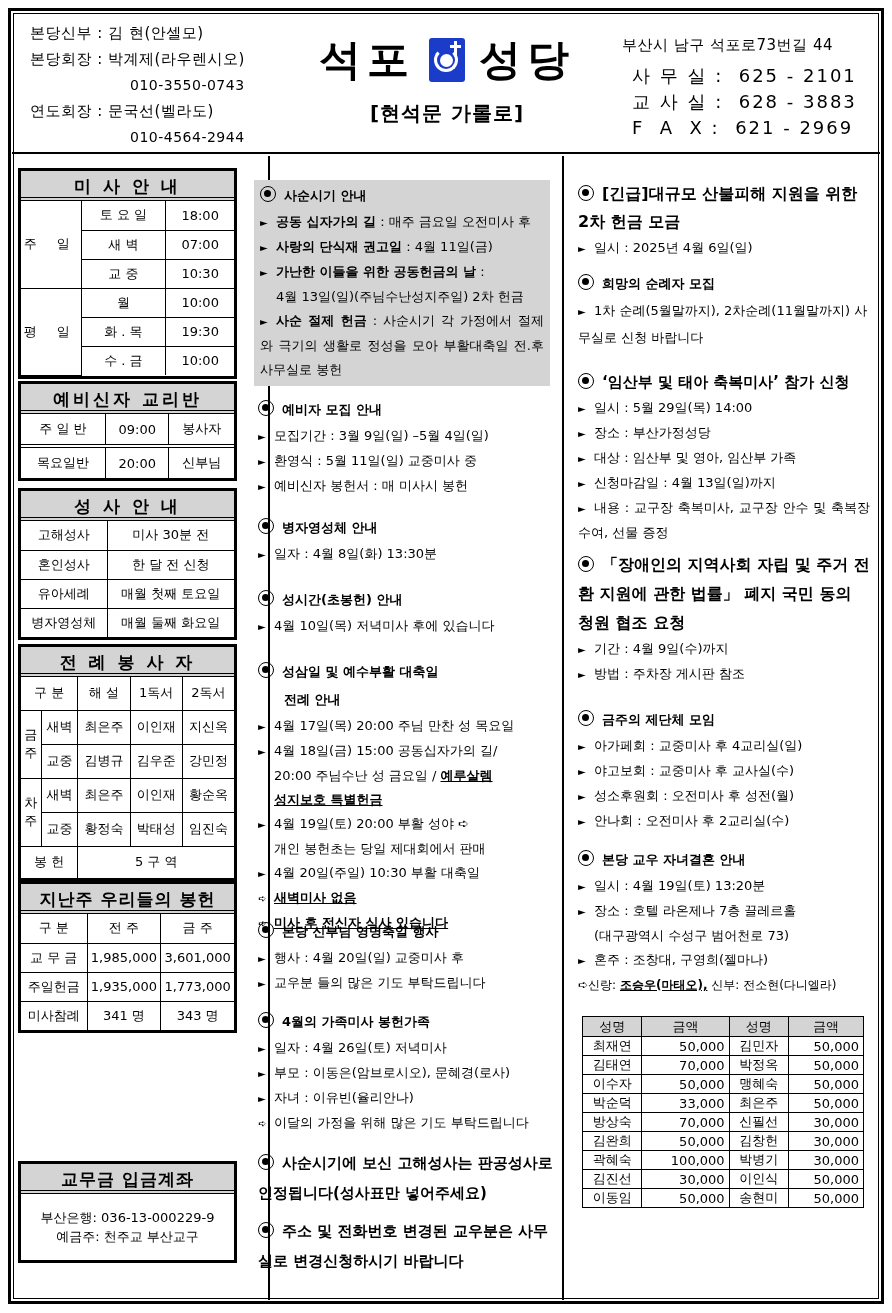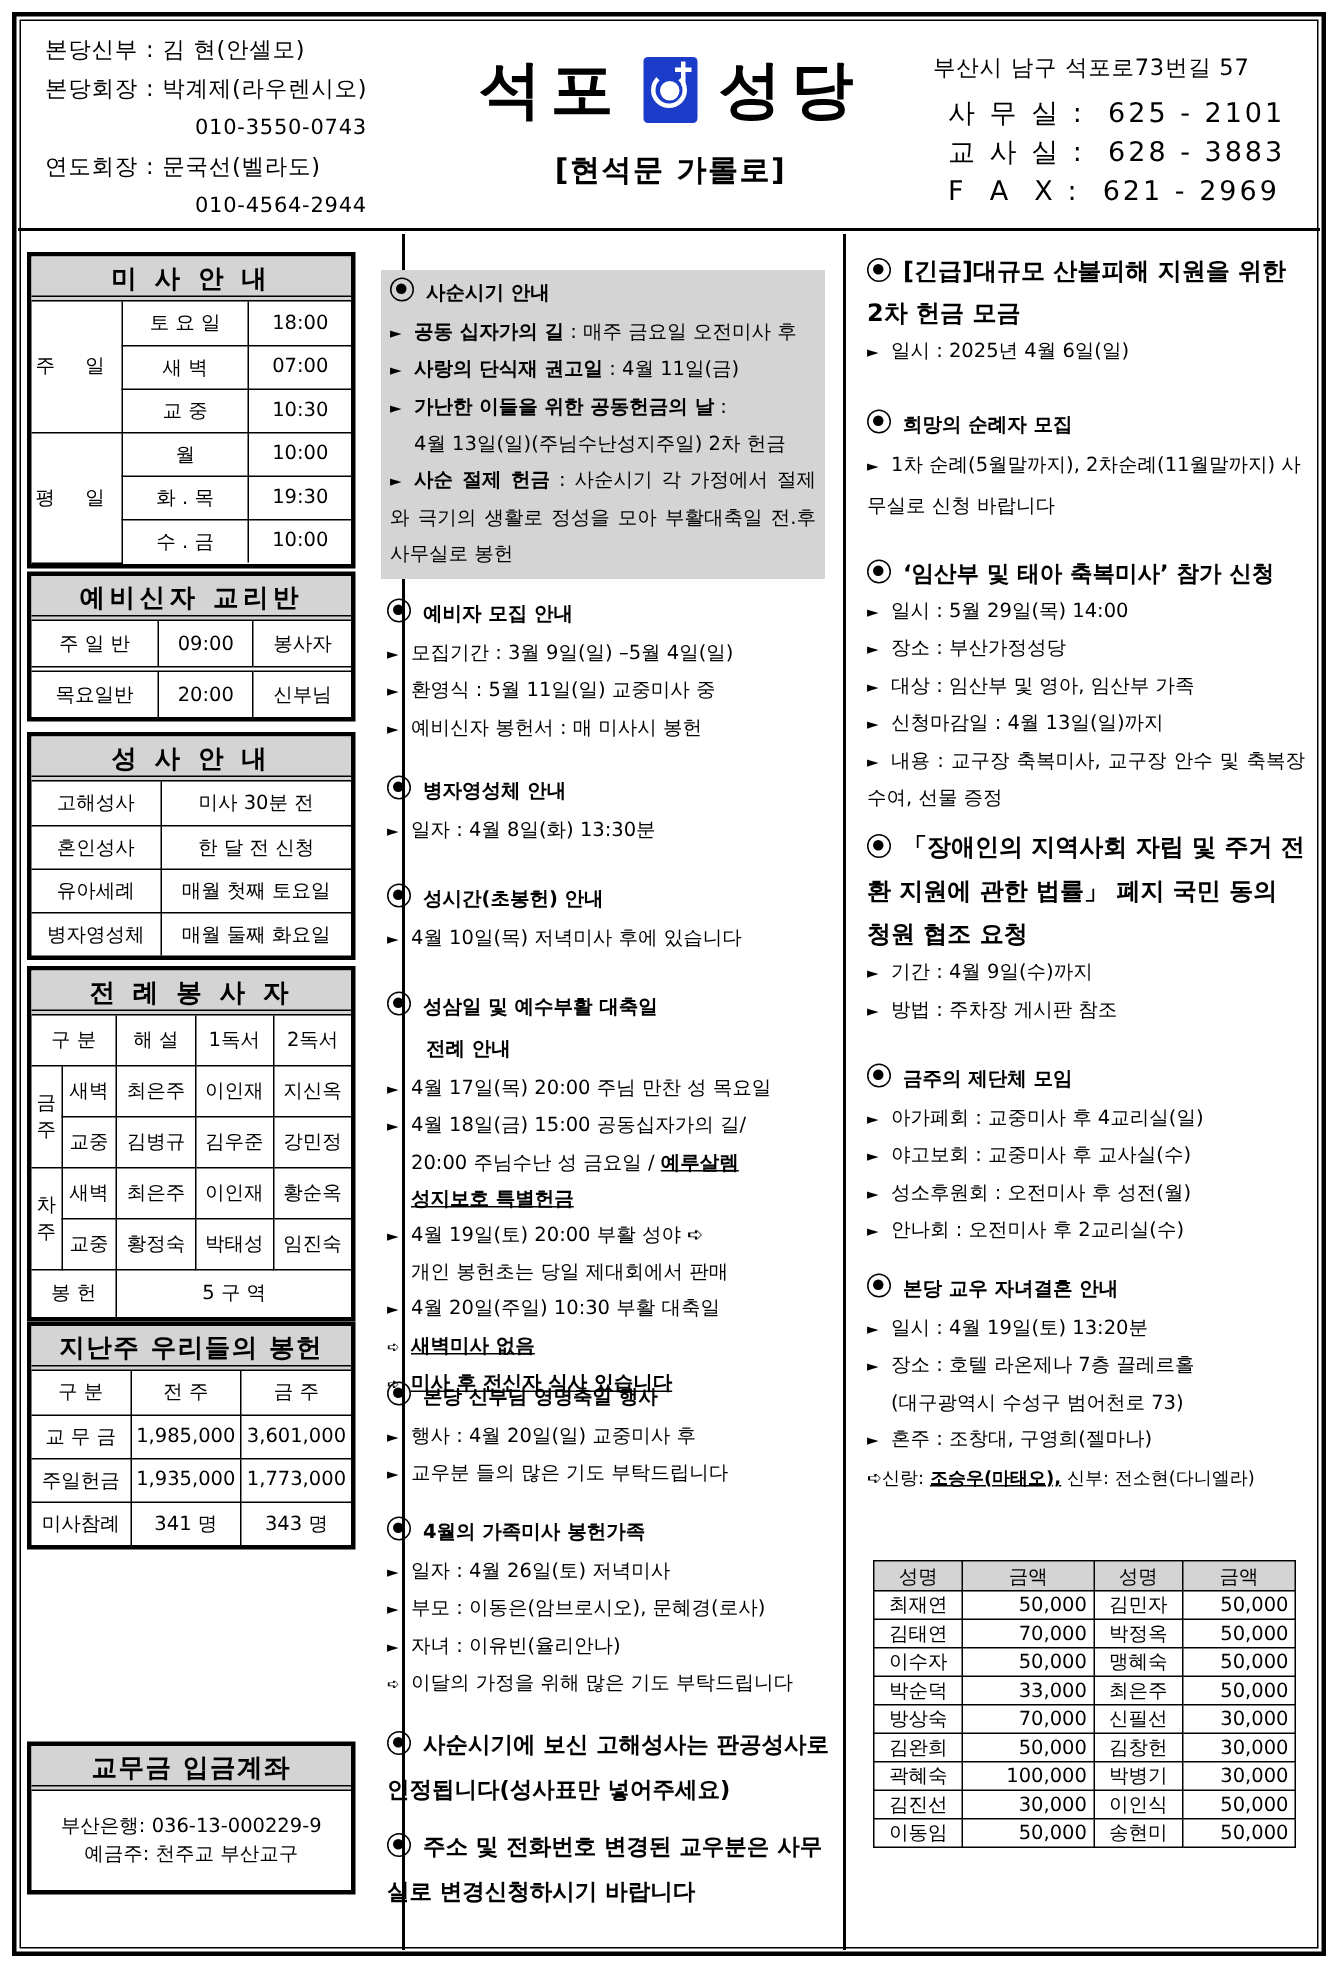--- a/index.html
+++ b/index.html
@@ -52,21 +52,21 @@
   .sec-title .bullet::after { content: ""; position: absolute; left: 3px; top: 3px; width: 7px; height: 7px; background: #000; border-radius: 50%; }
   .line { font-size: 13px; line-height: 24px; white-space: nowrap; }
   .line .tri { display: inline-block; font-size: 10px; width: 16px; }
   .line.wrap { white-space: normal; }
   .indent { padding-left: 16px; }
   .b { font-weight: bold; }
   .u { text-decoration: underline; font-weight: bold; }
   .gray { background: #d4d4d4; padding: 2px 6px 4px 6px; }
   .justify { text-align: justify; }
 
-  table.offer { width: 100%; border-collapse: collapse; font-size: 13px; margin-top: 24px; }
+  table.offer { width: 100%; border-collapse: collapse; font-size: 13px; margin-top: 0; }
   table.offer th { background: #d4d4d4; font-weight: normal; border: 1px solid #000; height: 20px; }
   table.offer td { border: 1px solid #000; height: 19px; text-align: center; }
   table.offer td.amt { text-align: right; padding-right: 4px; }
 </style>
 </head>
 <body>
 
 <div class="frame"></div>
 
 <div class="header">
@@ -86,21 +86,21 @@
           <span class="inner"></span>
           <span class="cross-v"></span>
           <span class="cross-h"></span>
       </span>
       <span class="title-word">성당</span>
     </div>
     <div class="subtitle">[현석문 가롤로]</div>
   </div>
 
   <div class="hdr-right">
-    <div class="addr">부산시 남구 석포로73번길 57</div>
+    <div class="addr">부산시 남구 석포로73번길 44</div>
     <div class="ph"><span>사 무 실 :</span>  <span>625 - 2101</span></div>
     <div class="ph"><span>교 사 실 :</span>  <span>628 - 3883</span></div>
     <div class="ph"><span>F  A  X :</span>  <span>621 - 2969</span></div>
   </div>
 </div>
 
 <div class="leftcol">
 
   <div class="box" style="top:12px;">
     <div class="box-title">미 사 안 내</div>
@@ -320,21 +320,21 @@
     <div class="sec-title" style="font-size:15px;line-height:30px;"><span class="bullet"></span><span>사순시기에 보신 고해성사는 판공성사로 인정됩니다(성사표만 넣어주세요)</span></div>
   </div>
 
   <div class="sec" style="top:1060px;">
     <div class="sec-title" style="font-size:15px;line-height:30px;"><span class="bullet"></span><span>주소 및 전화번호 변경된 교우분은 사무실로 변경신청하시기 바랍니다</span></div>
   </div>
 </div>
 
 <div class="rightcol">
 
-  <div class="sec" style="top:11px;">
+  <div class="sec" style="top:24px;">
     <div class="sec-title" style="font-size:16px;"><span class="bullet"></span><span>[긴급]대규모 산불피해 지원을 위한</span></div>
     <div class="sec-title" style="font-size:16px;">2차 헌금 모금</div>
     <div class="line"><span class="tri">►</span><span>일시 : 2025년 4월 6일(일)</span></div>
   </div>
 
   <div class="sec" style="top:114px;">
     <div class="sec-title"><span class="bullet"></span><span>희망의 순례자 모집</span></div>
     <div class="line wrap" style="line-height:26px;"><span class="tri">►</span><span>1차 순례(5월말까지), 2차순례(11월말까지) 사무실로 신청 바랍니다</span></div>
   </div>
 

